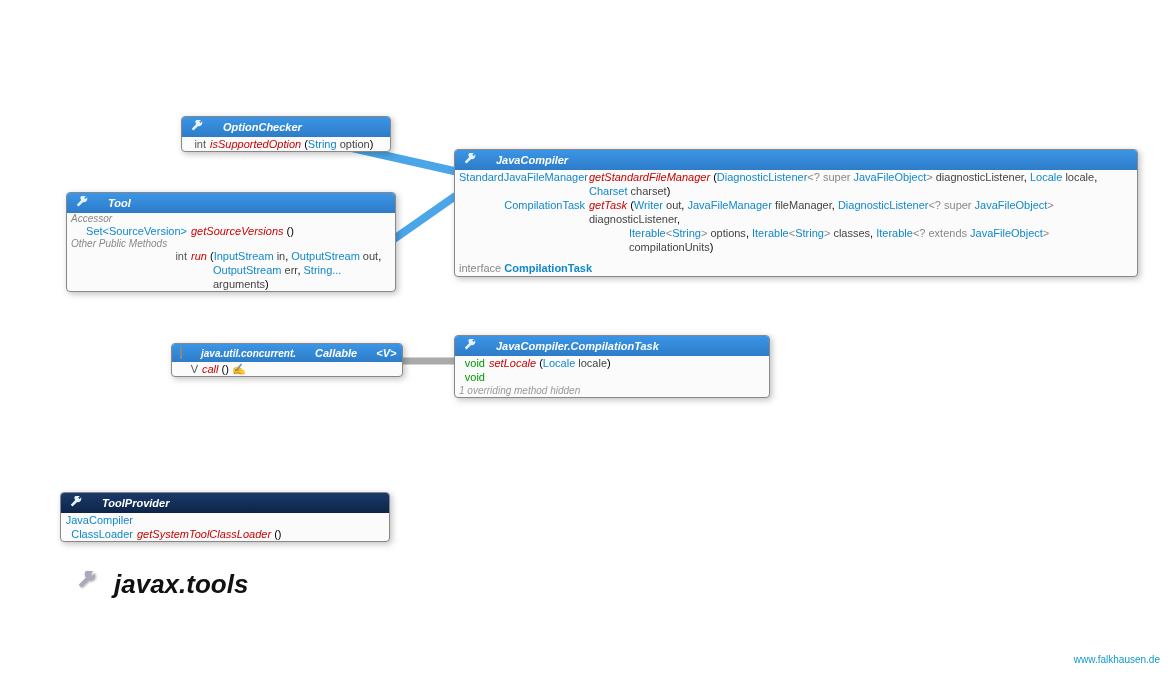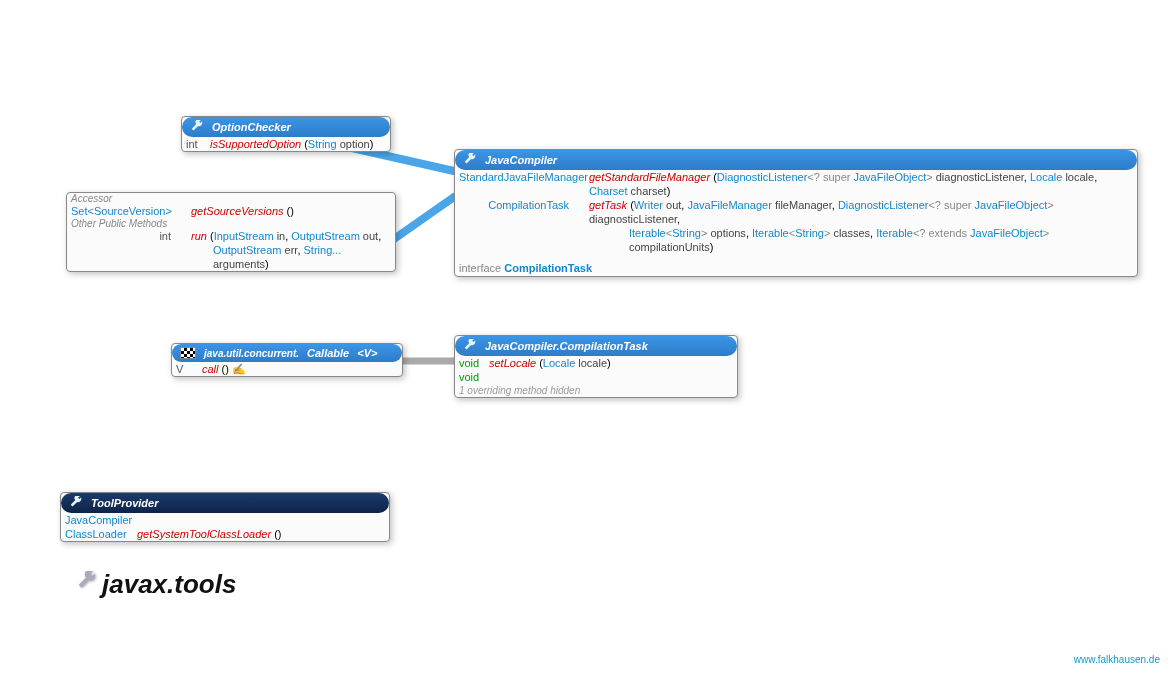--- a/index.html
+++ b/index.html
@@ -1,36 +1,36 @@
 <!DOCTYPE html>
 <html><head>
 <meta charset="utf-8">
 <style>
 * { box-sizing: border-box; margin: 0; padding: 0; }
 body { font-family: Arial, sans-serif; background: #fff; width: 1174px; height: 681px; position: relative; font-size: 11px; }
 .box { position: absolute; border: 1px solid #888; border-radius: 4px; box-shadow: 2px 2px 6px rgba(0,0,0,0.25); background: #fbfbfb; overflow: hidden; }
-.box-header { background: linear-gradient(#3b95e6, #2d7cc8); color: #fff; font-weight: bold; font-style: italic; padding: 3px 8px; display: flex; align-items: center; gap: 8px; border-radius: 10px; }
+.box-header { background: linear-gradient(#3b95e6, #2d7cc8); color: #fff; font-weight: bold; font-style: italic; padding: 3px 8px; display: flex; align-items: center; gap: 19px; }
 .box-header.dark { background: linear-gradient(#1a3a6b, #0d2447); }
 .box-header .pkg-prefix { font-weight: bold; font-size: 10px; font-style: italic; }
 .box-header .type-params { font-weight: bold; font-size: 11px; }
 .wrench { display:inline-block; width:14px; height:14px; }
 .wrench svg { width:14px; height:14px; }
 .flag { display:inline-block; width:16px; height:12px; background: repeating-conic-gradient(#000 0 25%, #fff 0 50%) 0 0/6px 6px; border:1px solid #888; vertical-align:middle; }
 .section-label { color:#888; font-style: italic; font-size:10px; padding:0 4px; }
 .method-row { display:flex; padding:0 4px; line-height:14px; font-size:11px; }
-.ret-col { text-align:right; padding-right:20px; color:#555; white-space:pre; }
+.ret-col { text-align:right; padding-right:4px; color:#555; white-space:pre; }
 .name-col { flex:1; }
 .mname { color:#c00; font-style: italic; text-align: center; }
 .jtype { color:#18c; }
 .kw { color:#888; }
 .pname { color:#444; }
 .hidden-note { color:#999; font-style:italic; font-size:10px; padding:1px 4px; }
 .iface-label { color:#888; padding:2px 4px; font-size:11px; }
 .iface-name { color:#18c; font-weight:bold; }
-.caption { position:absolute; font-weight:bold; font-style:italic; font-size:26px; color:#111; display:flex; align-items:center; gap:4px; }
+.caption { position:absolute; font-weight:bold; font-style:italic; font-size:26px; color:#111; display:flex; align-items:center; gap:16px; }
 .cap-wrench svg { width:22px; height:22px; filter: drop-shadow(1px 1px 1px rgba(0,0,0,0.3)); }
 .footer-link { position:absolute; right:14px; bottom:16px; font-size:10px; color:#19c; }
 svg.lines { position:absolute; left:0; top:0; width:1174px; height:400px; pointer-events:none; }
 </style>
 </head>
 <body>
 
 <svg class="lines">
   <line x1="352" y1="148" x2="454" y2="171" stroke="#4aa6e8" stroke-width="8" stroke-linecap="round"></line>
   <line x1="394" y1="239" x2="454" y2="197" stroke="#4aa6e8" stroke-width="8" stroke-linecap="round"></line>
@@ -44,20 +44,26 @@
         </svg></span>
     <span>OptionChecker</span>
   </div>
   <div class="method-row">
     <span class="ret-col" style="width:24px;"><span>int</span></span>
     <span class="name-col"><span class="mname">isSupportedOption</span> (<span class="jtype">String</span> <span class="pname">option</span>)</span>
   </div>
 </div>
 
 <div class="box" style="left:66px; top:192px; width:330px;">
+  <div class="box-header">
+    <span class="wrench"><svg viewBox="0 0 16 16">
+          <path fill="#e8f2fc" d="M14 3.5a3.5 3.5 0 0 1-4.7 3.3L4 12l-2-2 5.2-5.3A3.5 3.5 0 0 1 12.5 0l-2 2 1.5 1.5 2-2z"></path>
+        </svg></span>
+    <span>Tool</span>
+  </div>
   <div class="section-label">Accessor</div>
   <div class="method-row">
     <span class="ret-col" style="width:120px;"><span class="jtype">Set&lt;SourceVersion&gt;</span></span>
     <span class="name-col"><span class="mname">getSourceVersions</span> ()</span>
   </div>
   <div class="section-label">Other Public Methods</div>
   <div class="method-row">
     <span class="ret-col" style="width:120px;"><span>int</span></span>
     <span class="name-col"><span class="mname">run</span> (<span class="jtype">InputStream</span> <span class="pname">in</span>, <span class="jtype">OutputStream</span> <span class="pname">out</span>,</span>
   </div>
@@ -96,21 +102,21 @@
     <span class="pkg-prefix">java.util.concurrent.</span>
       <span>Callable</span> 
       <span class="type-params">&lt;V&gt;</span>
   </div>
   <div class="method-row">
     <span class="ret-col" style="width:26px;"><span>V</span></span>
     <span class="name-col"><span class="mname">call</span> () <span style="color:#8a5;">✍</span></span>
   </div>
 </div>
 
-<div class="box" style="left:454px; top:335px; width:284px;">
+<div class="box" style="left:454px; top:335px; width:316px;">
   <div class="box-header">
     <span class="wrench"><svg viewBox="0 0 16 16">
           <path fill="#e8f2fc" d="M14 3.5a3.5 3.5 0 0 1-4.7 3.3L4 12l-2-2 5.2-5.3A3.5 3.5 0 0 1 12.5 0l-2 2 1.5 1.5 2-2z"></path>
         </svg></span>
     <span>JavaCompiler.CompilationTask</span>
   </div>
   <div class="method-row">
     <span class="ret-col" style="width:30px;"><span style="color:#090;">void</span></span>
     <span class="name-col"><span class="mname">setLocale</span> (<span class="jtype">Locale</span> <span class="pname">locale</span>)</span>
   </div>

